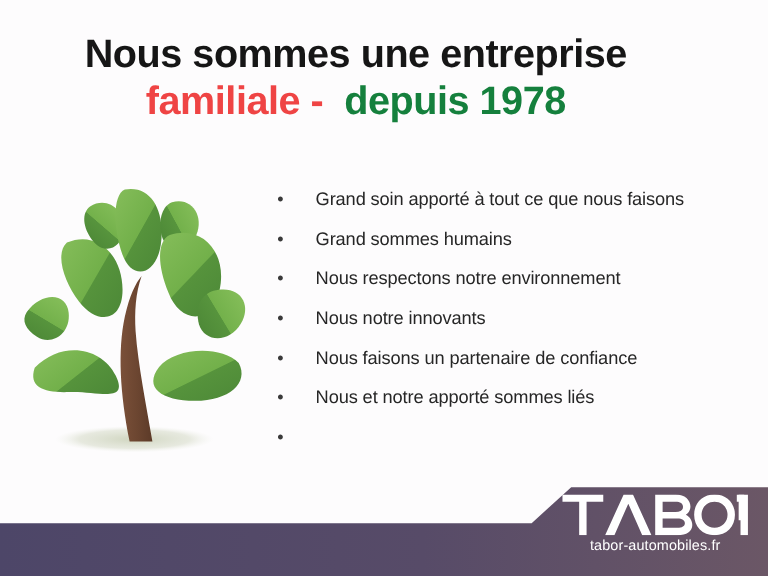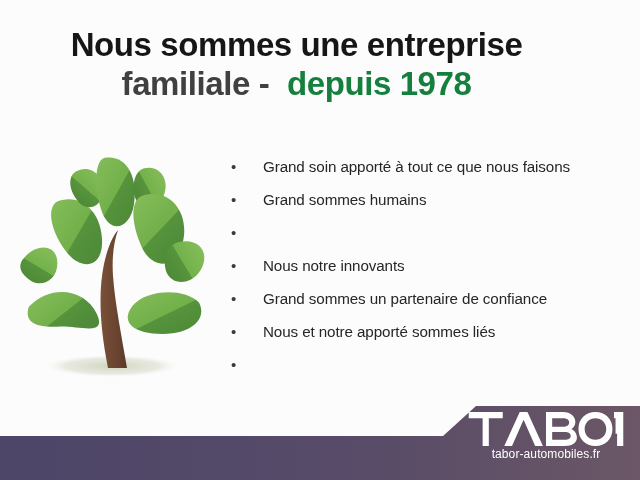--- a/index.html
+++ b/index.html
@@ -39,21 +39,21 @@
     -webkit-font-smoothing: antialiased;
   }
   #heading .line {
     display: block;
     white-space: nowrap;
   }
   #heading .accent {
     color: #15803d;
   }
   #heading .dash {
-    color: #404040;
+    color: #ef4444;
   }
 
   
   #bullets {
     position: absolute;
     left: 231px;
     top: 150px;
     width: 400px;
   }
   .bullet-row {
@@ -183,28 +183,29 @@
     <div class="bullet-row">
       <span class="bullet-dot">•</span>
       <span class="bullet-text">Grand soin apporté à tout ce que nous faisons</span>
     </div>
     <div class="bullet-row">
       <span class="bullet-dot">•</span>
       <span class="bullet-text">Grand sommes humains</span>
     </div>
     <div class="bullet-row">
       <span class="bullet-dot">•</span>
+      <span class="bullet-text">Nous respectons notre environnement</span>
     </div>
     <div class="bullet-row">
       <span class="bullet-dot">•</span>
       <span class="bullet-text">Nous notre innovants</span>
     </div>
     <div class="bullet-row">
       <span class="bullet-dot">•</span>
-      <span class="bullet-text">Grand sommes un partenaire de confiance</span>
+      <span class="bullet-text">Nous faisons un partenaire de confiance</span>
     </div>
     <div class="bullet-row">
       <span class="bullet-dot">•</span>
       <span class="bullet-text">Nous et notre apporté sommes liés</span>
     </div>
     <div class="bullet-row">
       <span class="bullet-dot">•</span>
     </div>
   </div>
 

